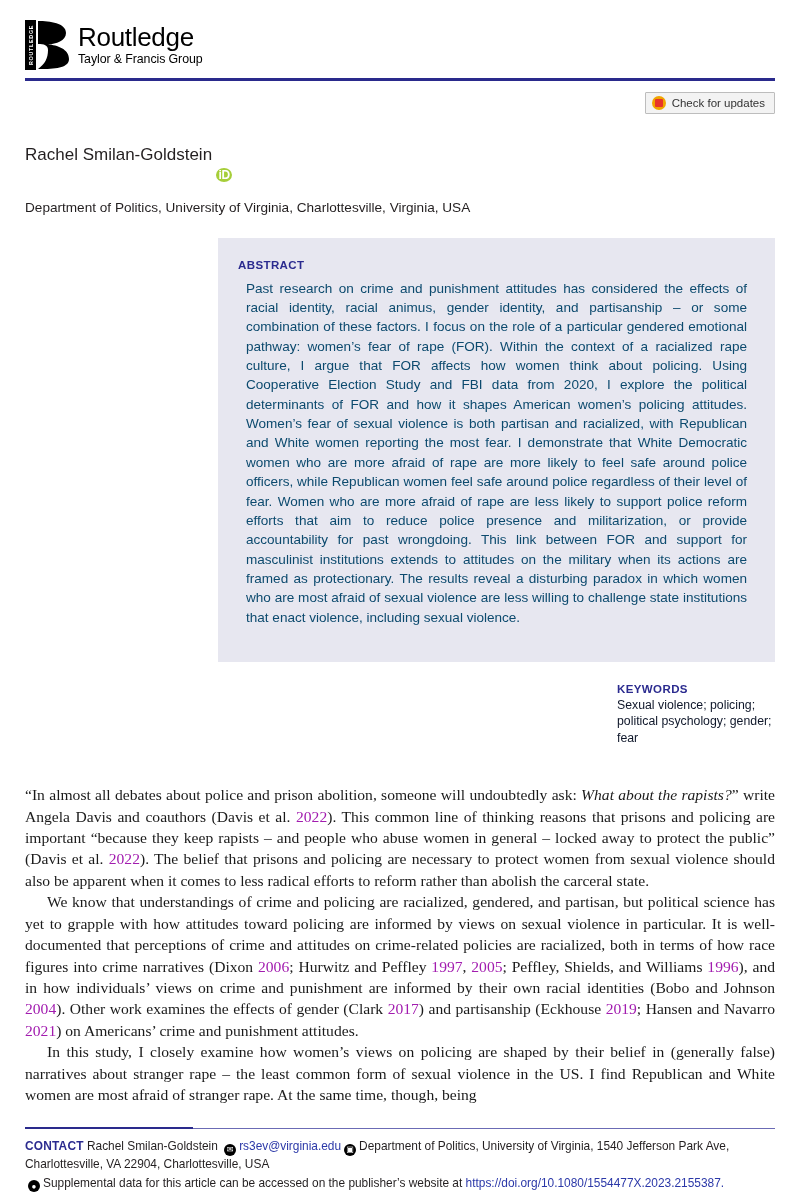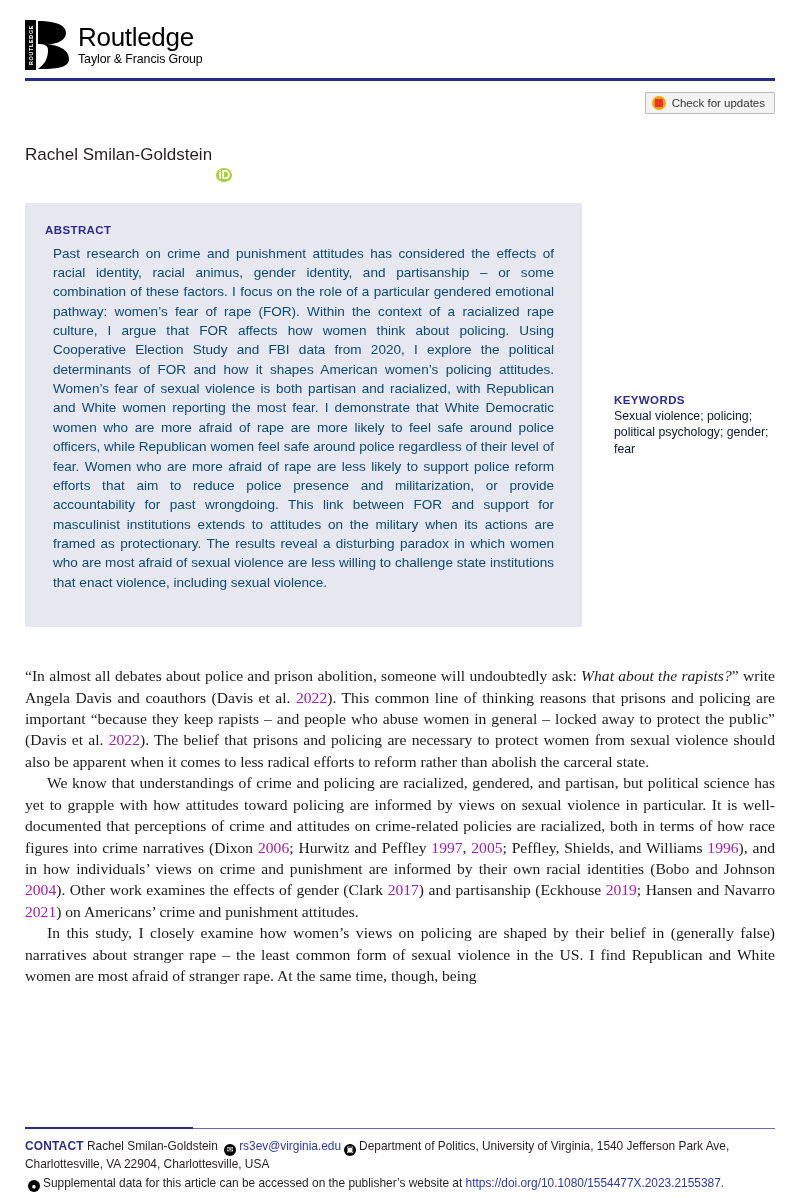--- a/index.html
+++ b/index.html
@@ -171,21 +171,22 @@
   .affiliation {
     font-size: 13.6px;
     color: #231f20;
     margin-top: 20px;
   }
 
   
   .abstract-wrap {
     display: flex;
     margin-top: 23px;
-    align-items: center;
+    align-items: flex-end;
+    flex-direction: column;
   }
   .abstract-box {
     background: #e7e7f0;
     width: 557px;
     box-sizing: border-box;
     padding: 21px 20px 27px 20px;
   }
   .abstract-heading {
     color: #2b2b8f;
     font-weight: bold;
@@ -318,20 +319,21 @@
       <span class="crossmark-label">Check for updates</span>
     </span>
   </div>
 
 
   <div class="author-line">
     <span>Rachel Smilan-Goldstein</span>
     <span class="orcid-icon">iD</span>
   </div>
 
+  <div class="affiliation">Department of Politics, University of Virginia, Charlottesville, Virginia, USA</div>
 
   <div class="abstract-wrap">
     <div class="abstract-box">
       <div class="abstract-heading">ABSTRACT</div>
       <p class="abstract-text">Past research on crime and punishment attitudes has considered the effects of racial identity, racial animus, gender identity, and partisanship – or some combination of these factors. I focus on the role of a particular gendered emotional pathway: women’s fear of rape (FOR). Within the context of a racialized rape culture, I argue that FOR affects how women think about policing. Using Cooperative Election Study and FBI data from 2020, I explore the political determinants of FOR and how it shapes American women’s policing attitudes. Women’s fear of sexual violence is both partisan and racialized, with Republican and White women reporting the most fear. I demonstrate that White Democratic women who are more afraid of rape are more likely to feel safe around police officers, while Republican women feel safe around police regardless of their level of fear. Women who are more afraid of rape are less likely to support police reform efforts that aim to reduce police presence and militarization, or provide accountability for past wrongdoing. This link between FOR and support for masculinist institutions extends to attitudes on the military when its actions are framed as protectionary. The results reveal a disturbing paradox in which women who are most afraid of sexual violence are less willing to challenge state institutions that enact violence, including sexual violence.</p>
     </div>
     <div class="keywords-col">
       <div class="keywords-heading">KEYWORDS</div>
       <div class="keywords-text">Sexual violence; policing; political psychology; gender; fear</div>
     </div>

